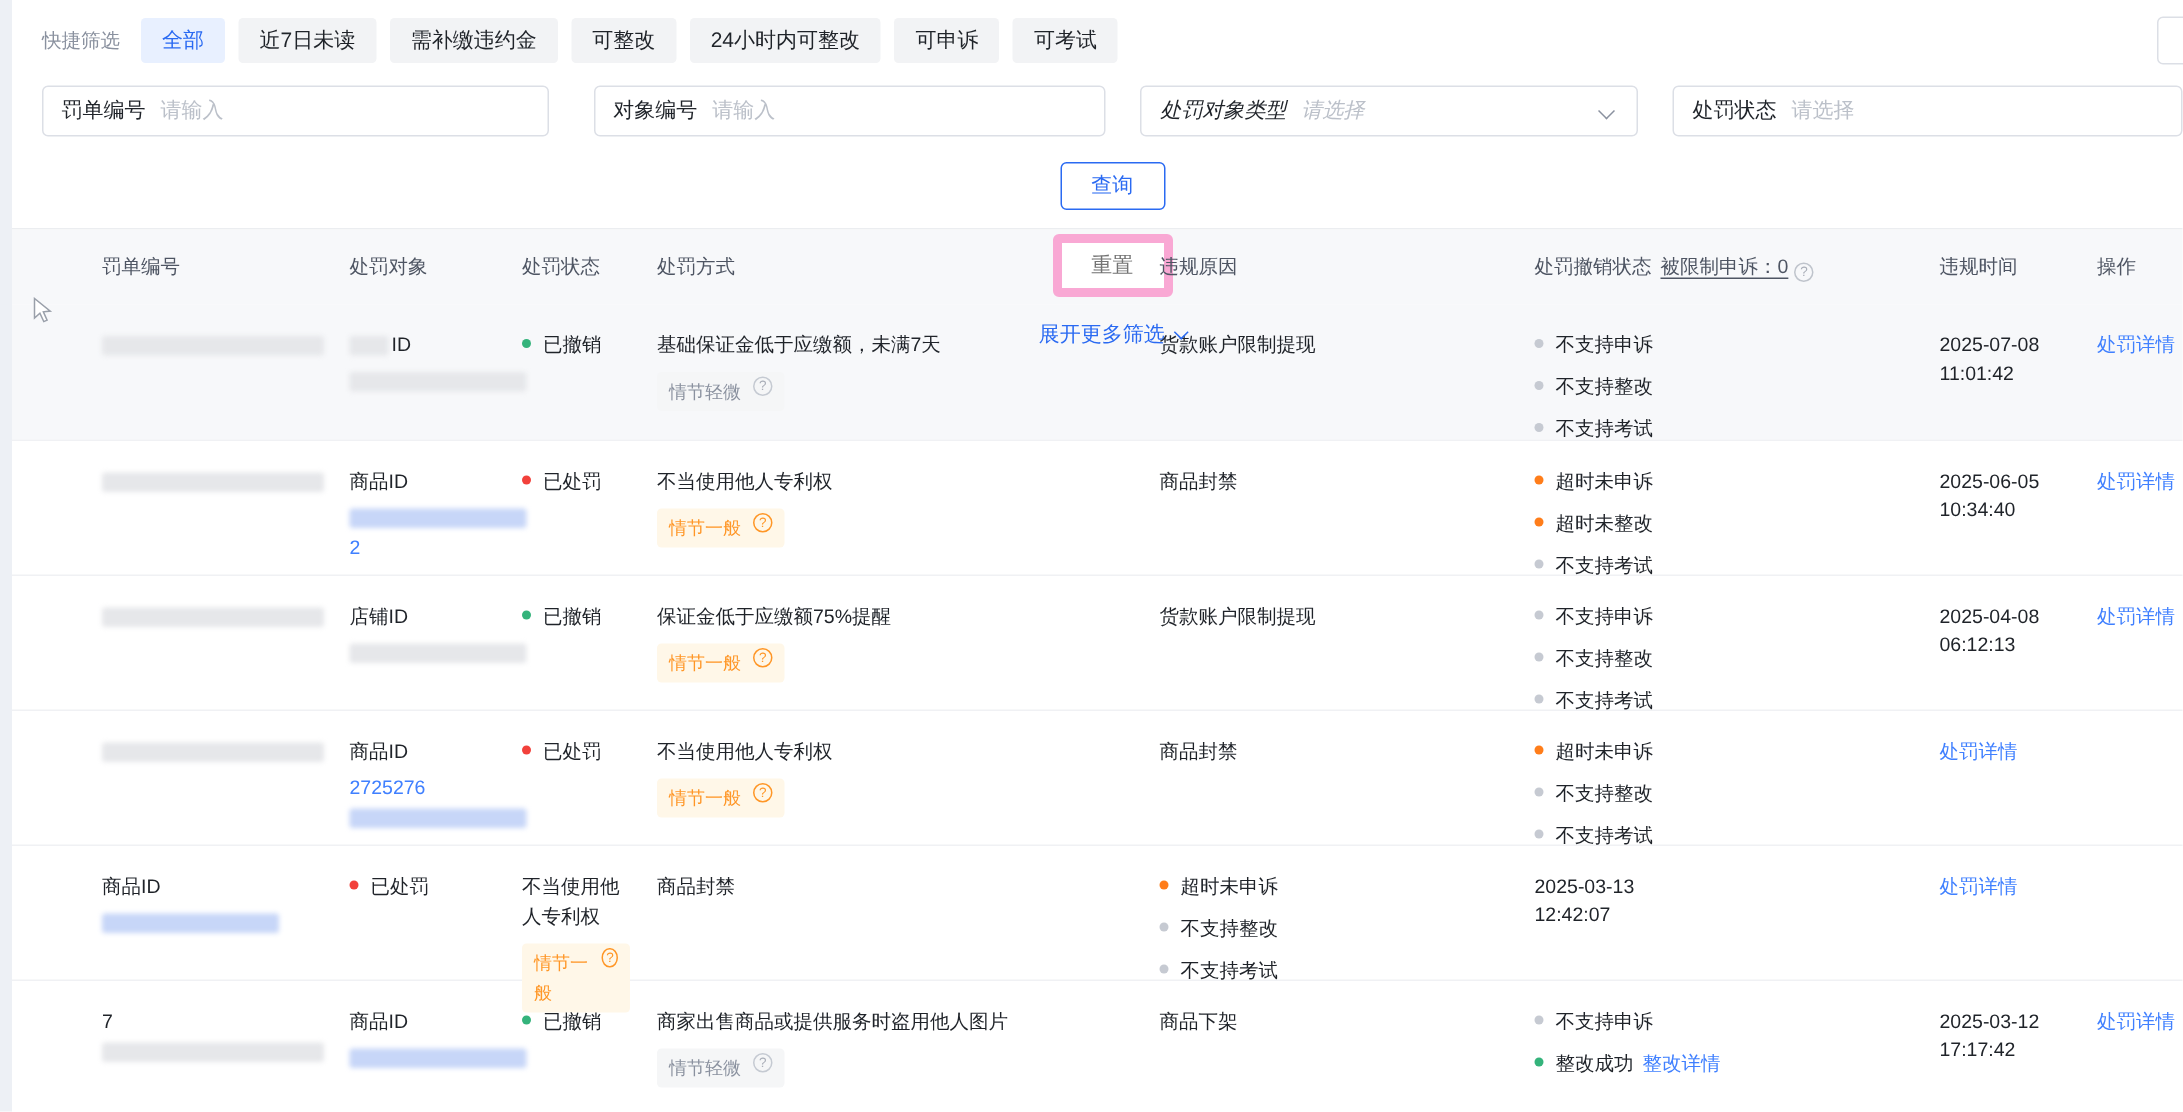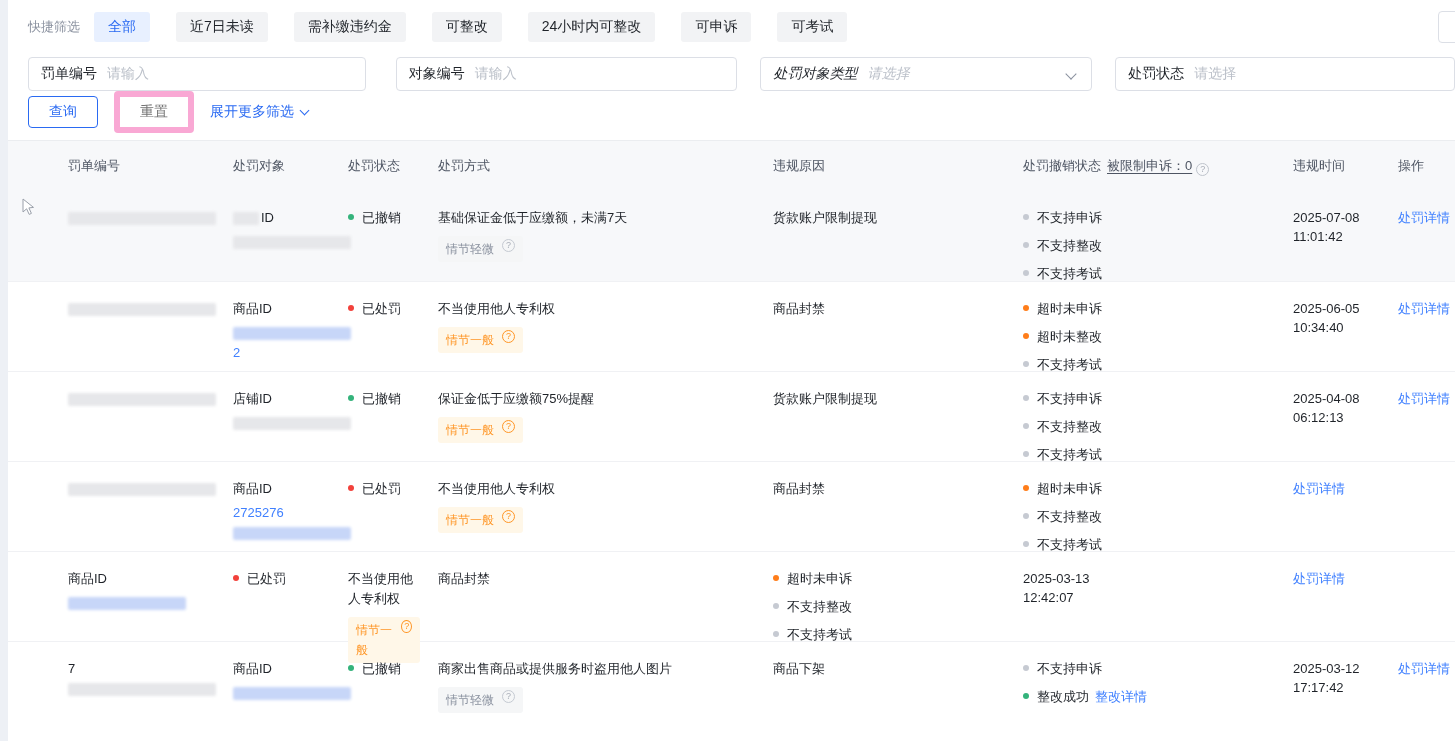--- a/index.html
+++ b/index.html
@@ -4,21 +4,21 @@
 <style>
   * { margin:0; padding:0; box-sizing:border-box; }
   html,body { width:1455px; height:741px; overflow:hidden; background:#fff;
     font-family:"Liberation Sans","DejaVu Sans",sans-serif; color:#1f2329; }
   .left-strip { position:absolute; left:0; top:0; width:8px; height:741px; background:#edf0f5; }
   .content { position:absolute; left:8px; top:0; width:1447px; height:741px; background:#fff; }
 
   
   .quickbar { display:flex; align-items:center; margin:12px 0 0 20px; height:30px; position:relative; }
   .qf-label { color:#8a919f; font-size:13px; margin-right:14px; }
-  .chips { display:flex; gap:26px; }
+  .chips { display:flex; gap:9px; }
   .chip { border:none; background:#f2f3f5; color:#1f2329; font-size:14px; padding:6px 14px;
     border-radius:3px; cursor:pointer; font-family:inherit; white-space:nowrap; }
   .chip-active { background:#e8f0ff; color:var(--accent); }
   .export-btn { position:absolute; left:1410px; top:-1px; background:#fff; border:1px solid #dcdfe6;
     border-radius:4px; font-size:14px; color:#1f2329; padding:6px 16px; cursor:pointer;
     font-family:inherit; white-space:nowrap; }
 
   
   .filter-row { display:flex; margin:15px 0 0 20px; height:34px; }
   .fbox { border:1px solid #dcdfe6; border-radius:4px; height:34px; display:flex; align-items:center;
@@ -26,21 +26,21 @@
   .fbox-1 { width:343px; margin-right:30px; }
   .fbox-2 { width:347px; margin-right:23px; }
   .fbox-3 { width:337px; margin-right:23px;font-style:italic; }
   .fbox-4 { width:345px; }
   .flabel { color:#1f2329; margin-right:10px; white-space:nowrap; }
   .fph { color:#bbc0c9; white-space:nowrap; }
   .chev { position:absolute; right:16px; top:12px; width:8px; height:8px;
     border-right:1.4px solid #8a919f; border-bottom:1.4px solid #8a919f; transform:rotate(45deg); }
 
   
-  .action-row { display:flex; align-items:center; margin:5px 0 0 20px; height:32px; gap:16px; }
+  .action-row { display:flex; align-items:center; margin:17px 0 0 20px; height:32px; gap:16px;flex-direction:column; }
   .btn { font-size:14px; border-radius:4px; padding:6px 20px; cursor:pointer; background:#fff; font-family:inherit; }
   .btn-primary { border:1px solid var(--accent); color:var(--accent); }
   .btn-plain { border:6px solid #f9a8d4; color:#737373; }
   .expand-link { color:var(--accent); font-size:14px; cursor:pointer; display:flex; align-items:center; gap:7px; }
   .chev-blue { width:7px; height:7px; border-right:1.4px solid var(--accent); border-bottom:1.4px solid var(--accent);
     transform:rotate(45deg); margin-top:-4px; }
 
   
   .table { margin-top:12px; border-top:1px solid #ebedf0; }
   .grid { display:grid; grid-template-columns:165px 115px 90px 335px 250px 270px 105px 80px;

